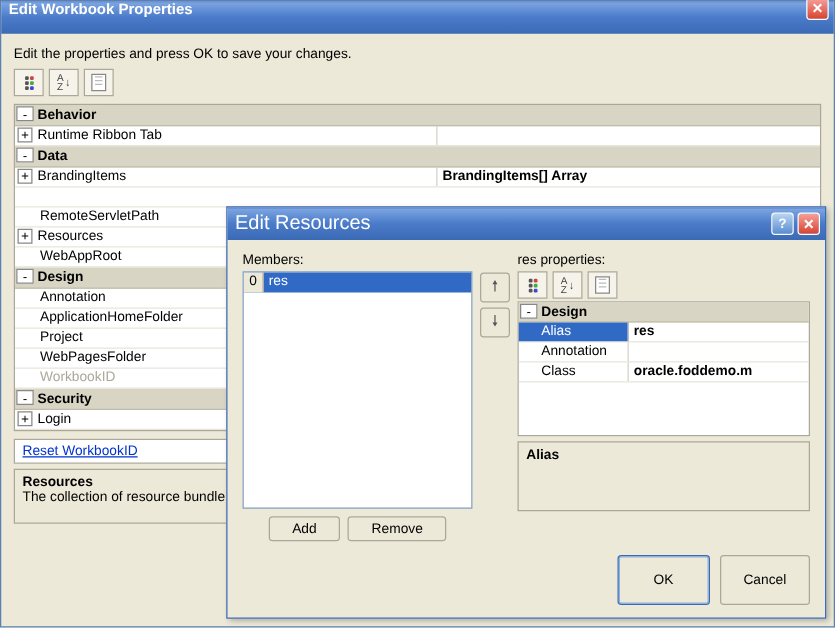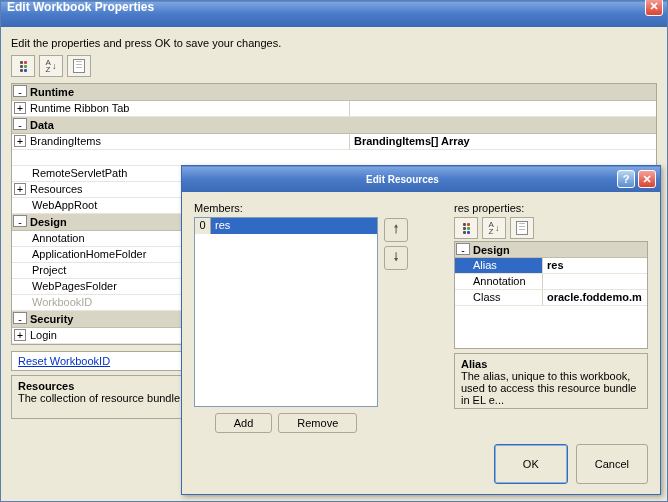--- a/index.html
+++ b/index.html
@@ -34,34 +34,34 @@
 .prop-val.bold { font-weight: bold; }
 
 .links { margin: 6px 10px 4px 10px; border: 1px solid #aca899; background: #fff; padding: 3px 6px; }
 .links a { color: #0033cc; text-decoration: underline; cursor: pointer; }
 .help { margin: 0 10px 6px 10px; border: 1px solid #aca899; background: #ece9d8; padding: 4px 6px; height: 44px; }
 .help-title { font-weight: bold; }
 
 
 .sub-dialog { position: absolute; top: 165px; left: 181px; width: 480px; height: 330px; border: 1px solid #3b6ab5; background: #ece9d8; box-shadow: 2px 2px 5px rgba(0,0,0,0.3); }
 .sub-titlebar { height: 26px; background: linear-gradient(to bottom, #4a7bc9, #7ba4e0 5%, #4a7bc9 50%, #3b6ab5); color: #fff; display: flex; align-items: center; padding: 0 4px 0 6px; }
-.sub-titlebar-title { flex: 1; font-weight: bold; font-size: 10px; text-align: center; }
+.sub-titlebar-title { flex: 1; font-weight: normal; font-size: 16px; }
 .help-btn { width: 18px; height: 18px; background: linear-gradient(to bottom, #b8d4f0, #5a8dd0); border: 1px solid #fff; border-radius: 3px; color: #fff; display: flex; align-items: center; justify-content: center; font-weight: bold; font-size: 11px; cursor: pointer; margin-right: 3px; }
 .sub-body { padding: 10px 12px; display: flex; gap: 6px; }
 .members-col { width: 184px; }
 .members-label { margin-bottom: 3px; }
 .members-list { border: 1px solid #7f9db9; background: #fff; height: 190px; }
 .member-item { background: #316ac5; color: #fff; display: flex; height: 16px; }
 .member-num { background: #ece9d8; color: #000; width: 16px; text-align: center; border-right: 1px solid #aca899; line-height: 15px; }
 .member-name { padding-left: 4px; line-height: 15px; }
 .member-btns { display: flex; gap: 6px; justify-content: center; margin-top: 6px; }
 .btn { border: 1px solid #aca899; background: #ece9d8; border-radius: 3px; padding: 3px 18px; cursor: pointer; font-size: 11px; font-family: Tahoma, sans-serif; }
 .arrow-col { display: flex; flex-direction: column; gap: 4px; padding-top: 16px; }
 .arrow-btn { width: 24px; height: 24px; border: 1px solid #aca899; background: #ece9d8; border-radius: 3px; display: flex; align-items: center; justify-content: center; cursor: pointer; font-size: 12px; color: #555; }
-.props-col { flex: 1; margin-left: 40px; }
+.props-col { flex: 1; }
 .props-label { margin-bottom: 3px; }
 .sub-toolbar { display: flex; gap: 4px; margin-bottom: 2px; }
 .sub-grid { border: 1px solid #aca899; background: #fff; height: 108px; }
 .sub-cat { background: #d8d5c4; display: flex; border-bottom: 1px solid #c0bdac; height: 16px; }
 .sub-row { display: flex; border-bottom: 1px solid #e8e6db; height: 16px; line-height: 15px; }
 .sub-row .sname { width: 88px; padding-left: 18px; border-right: 1px solid #d4d2c5; }
 .sub-row .sval { flex: 1; padding-left: 4px; font-weight: bold; }
 .sub-row.sel .sname { background: #316ac5; color: #fff; }
 .sub-help { border: 1px solid #aca899; background: #ece9d8; padding: 4px 6px; margin-top: 4px; height: 56px; }
 .sub-help-title { font-weight: bold; }
@@ -98,21 +98,21 @@
           <div class="tb-arrow">↓</div>
       </div>
     </div>
     <div class="tb-btn">
       <div class="tb-page"></div>
     </div>
   </div>
   <div class="propgrid" id="main-grid">
       <div class="cat-row">
         <div class="expander">-</div>
-        <div class="cat-label">Runtime</div>
+        <div class="cat-label">Behavior</div>
       </div>
       <div class="prop-row">
         <div class="prop-exp has">+</div>
         <div class="prop-name ">Runtime Ribbon Tab</div>
         <div class="prop-val "></div>
       </div>
       <div class="cat-row">
         <div class="expander">-</div>
         <div class="cat-label">Data</div>
       </div>
@@ -252,21 +252,20 @@
             <div class="sname">Annotation</div>
             <div class="sval"></div>
           </div>
           <div class="sub-row">
             <div class="sname">Class</div>
             <div class="sval">oracle.foddemo.m</div>
           </div>
         </div>
       <div class="sub-help">
         <div class="sub-help-title">Alias</div>
-        <div>The alias, unique to this workbook, used to access this resource bundle in EL e...</div>
       </div>
     </div>
   </div>
   <div class="sub-footer">
     <button class="btn primary">OK</button>
     <button class="btn">Cancel</button>
   </div>
 </div>
 
 </body></html>

